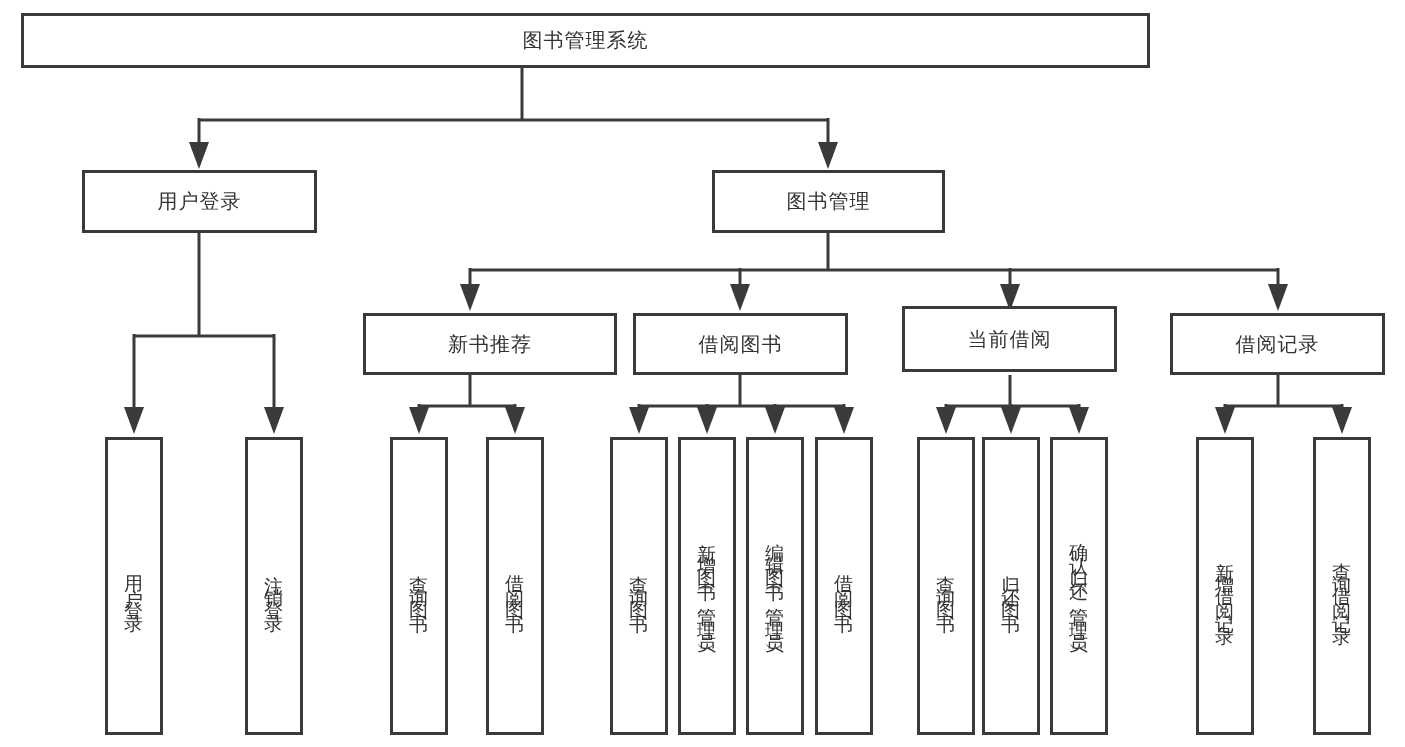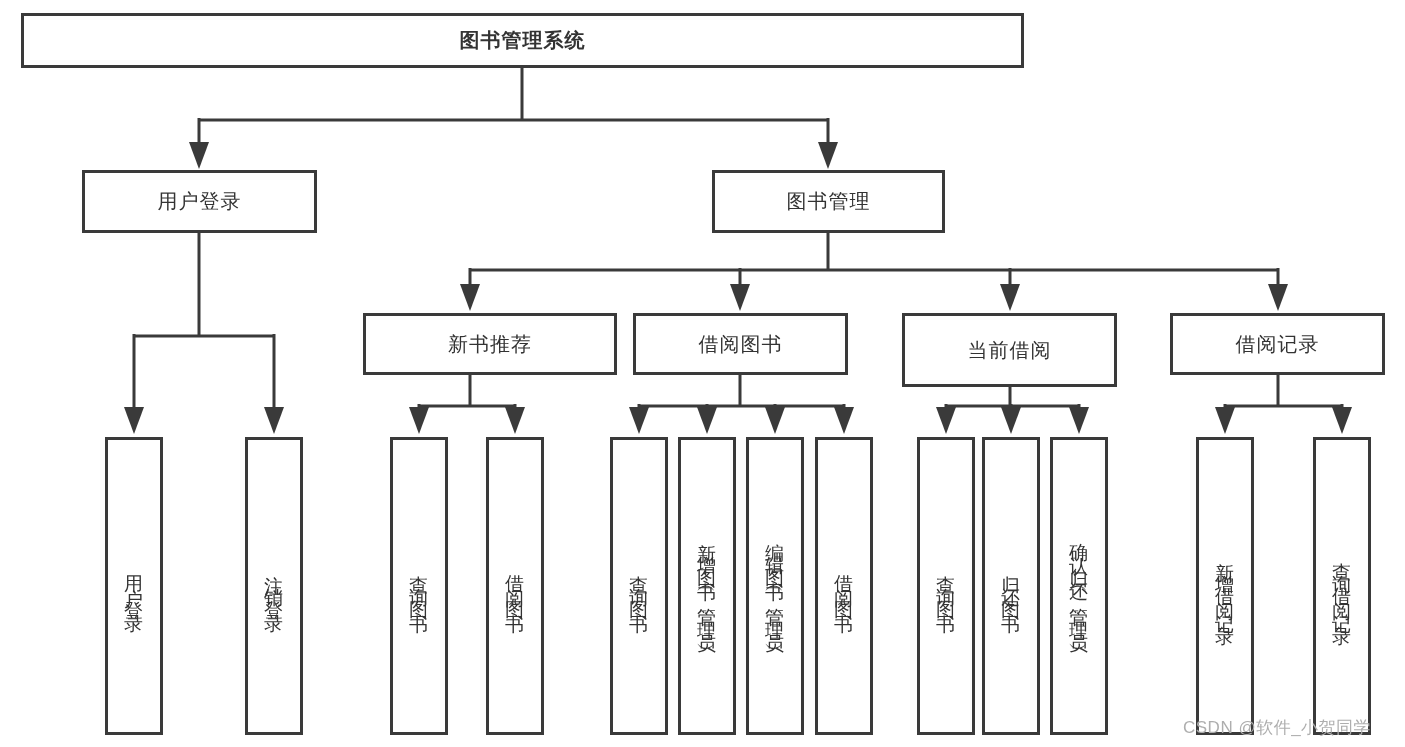--- a/index.html
+++ b/index.html
@@ -88,38 +88,38 @@
       <polygon fill="#3a3a3a" stroke="none" points="1011,434 1001,407 1021,407"></polygon>
       <polygon fill="#3a3a3a" stroke="none" points="1079,434 1069,407 1089,407"></polygon>
     </g>
     <g>
       <path d="M1278 375 V407.5 M1223.5 406 H1343.5 M1225 404 V412 M1342 404 V412"></path>
       <polygon fill="#3a3a3a" stroke="none" points="1225,434 1215,407 1235,407"></polygon>
       <polygon fill="#3a3a3a" stroke="none" points="1342,434 1332,407 1352,407"></polygon>
     </g>
   </svg>
 
-  <div class="node node-h" style="left:21px; top:13px; width:1003px; height:55px;font-weight:bold;">
+  <div class="node node-h" style="left:21px; top:13px; width:1129px; height:55px;">
     <span>图书管理系统</span>
   </div>
 
   <div class="node node-h" style="left:82px; top:170px; width:235px; height:63px;">
     <span>用户登录</span>
   </div>
   <div class="node node-h" style="left:712px; top:170px; width:233px; height:63px;">
     <span>图书管理</span>
   </div>
 
   <div class="node node-h" style="left:363px; top:313px; width:254px; height:62px;">
     <span>新书推荐</span>
   </div>
   <div class="node node-h" style="left:633px; top:313px; width:215px; height:62px;">
     <span>借阅图书</span>
   </div>
-  <div class="node node-h" style="left:902px; top:313px; width:215px; height:74px;">
+  <div class="node node-h" style="left:902px; top:306px; width:215px; height:66px;">
     <span>当前借阅</span>
   </div>
   <div class="node node-h" style="left:1170px; top:313px; width:215px; height:62px;">
     <span>借阅记录</span>
   </div>
 
   <div class="node node-v" style="left:105px; top:437px; width:58px; height:298px;">
     <span class="vtext">用户登录</span>
   </div>
   <div class="node node-v" style="left:245px; top:437px; width:58px; height:298px;">
@@ -156,15 +156,14 @@
     <span class="vtext">确认归还（管理员）</span>
   </div>
 
   <div class="node node-v" style="left:1196px; top:437px; width:58px; height:298px;">
     <span class="vtext">新增借阅记录</span>
   </div>
   <div class="node node-v" style="left:1313px; top:437px; width:58px; height:298px;">
     <span class="vtext">查询借阅记录</span>
   </div>
 
-  <div class="watermark">CSDN @软件_小贺同学</div>
 
 </div>
 
 </body></html>

